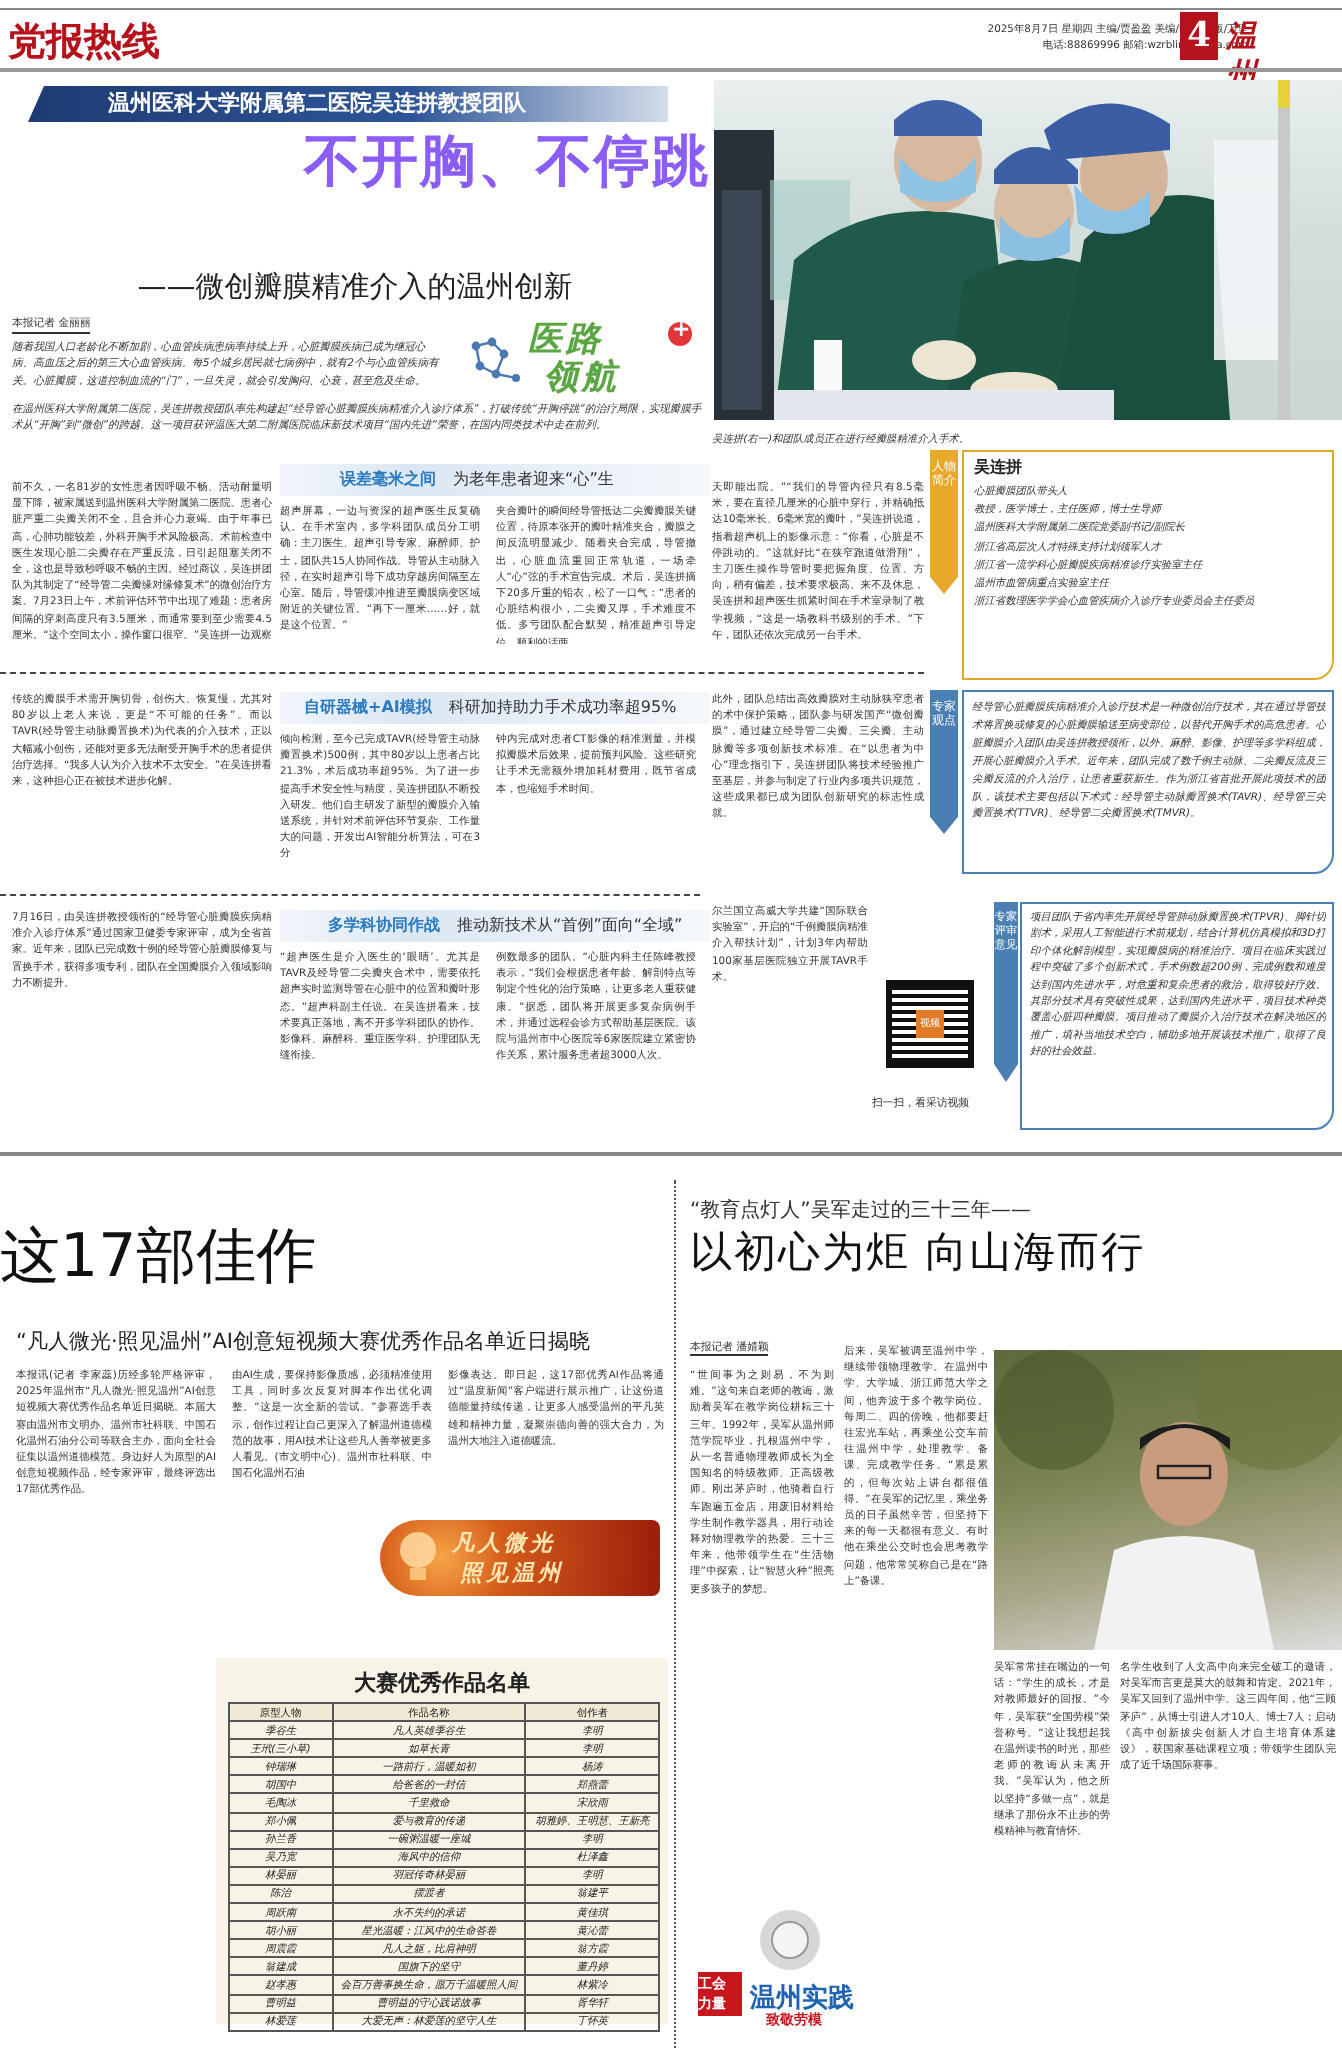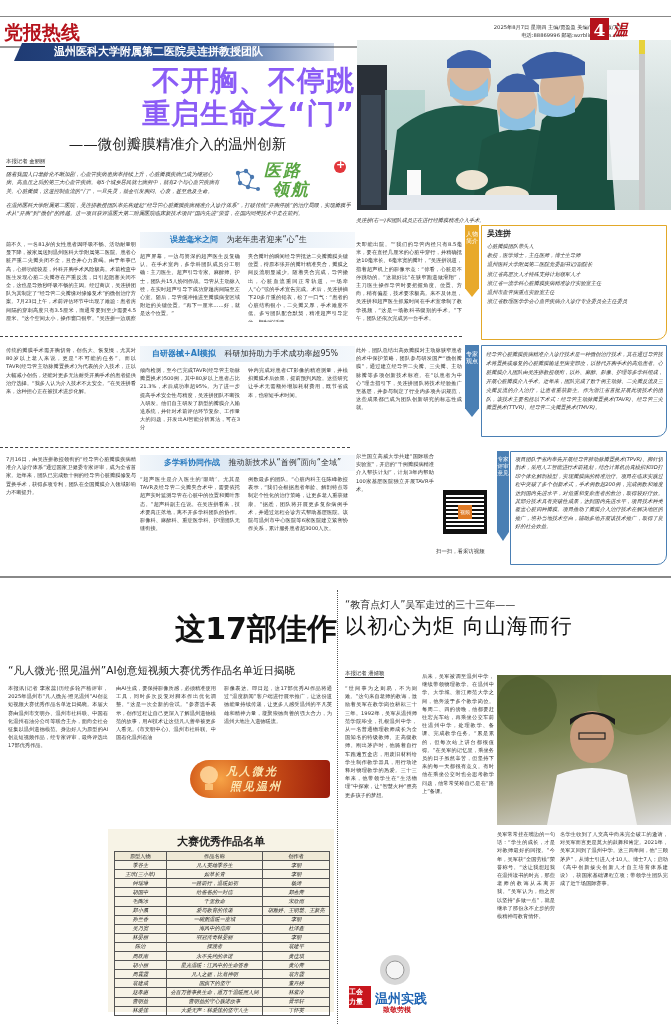--- a/index.html
+++ b/index.html
@@ -2,21 +2,21 @@
 <html><head>
 <meta charset="utf-8">
 <style>
   *{box-sizing:border-box;margin:0;padding:0}
   html,body{width:671px;height:1024px;background:#fff;overflow:hidden}
   body{font-family:"DejaVu Sans","Liberation Sans",sans-serif;color:#222;position:relative}
   .abs{position:absolute}
   .small{font-size:5.2px;line-height:8.2px;color:#333;text-align:justify;overflow:hidden;font-family:"DejaVu Sans",sans-serif}
 
   
-  #mast{left:0;top:12px;width:556px;height:38px}
+  #mast{left:0;top:0;width:556px;height:38px}
   #mast .rule-top{position:absolute;left:0;top:4px;width:671px;height:1px;background:#888}
   #mast .rule-bot{position:absolute;left:0;top:34px;width:671px;height:2px;background:#999}
   #section-title{position:absolute;left:4px;top:8px;font-size:19px;font-weight:bold;color:#b5121b;letter-spacing:0px}
   #mast-info{position:absolute;left:392px;top:11px;font-size:5.2px;line-height:8px;color:#333;text-align:right;width:232px}
   #page-num{position:absolute;left:590px;top:6px;width:19px;height:24px;background:#b5121b;color:#fff;font-weight:bold;font-size:17px;text-align:center;line-height:24px;font-family:"DejaVu Serif",serif}
   #paper-name{position:absolute;left:613px;top:9px;font-size:15px;color:#b5121b;font-style:italic;font-family:"DejaVu Serif",serif;font-weight:bold}
 
   
   #kicker{left:14px;top:43px;width:320px;height:18px;background:linear-gradient(90deg,#1f3b73 0%,#2d5598 60%,rgba(45,85,152,0.2) 100%);clip-path:polygon(8px 0,100% 0,100% 100%,0 100%);color:#fff;font-weight:bold;font-size:11px;text-align:left;padding-left:40px;line-height:18px}
   #headline1{left:0;top:64px;width:355px;text-align:right;font-size:28px;font-weight:700;line-height:33px;color:#8b5cf6;letter-spacing:1px}
@@ -51,21 +51,21 @@
   #review-text{left:515px;top:455px;width:148px;font-size:5.2px;line-height:8.4px;font-style:italic;color:#333}
 
   #qr{left:443px;top:490px;width:44px;height:44px;background:
     repeating-linear-gradient(0deg,#111 0 2px,#fff 2px 4px),#fff;border:3px solid #111}
   #qr .qrc{position:absolute;left:12px;top:12px;width:14px;height:14px;background:#e07a25;color:#fff;font-size:5px;text-align:center;line-height:14px}
   #qr-caption{left:436px;top:548px;font-size:5.4px;color:#333}
 
   
   .vsep{position:absolute;left:337px;top:590px;width:0;height:434px;border-left:1px dotted #555}
   #hr-mid{left:0;top:576px;width:671px;height:2px;background:#888}
-  #headline2{left:0;top:612px;width:337px;text-align:right;font-size:30px;line-height:34px;font-weight:700;color:#111}
+  #headline2{left:0;top:612px;width:337px;text-align:left;font-size:30px;line-height:34px;font-weight:400;color:#111}
   #deck2{left:8px;top:664px;width:325px;font-size:10.5px;color:#222;text-align:left}
   #kicker3{left:345px;top:598px;font-size:10px;color:#333}
   #headline3{left:345px;top:612px;width:326px;font-size:21px;color:#111;font-family:"DejaVu Serif",serif;letter-spacing:1px}
 
   #banner-fanren{left:190px;top:760px;width:140px;height:38px;border-radius:19px 4px 4px 19px;background:radial-gradient(circle at 22% 50%,#f7a447 0%,#d35a19 30%,#9b1d0c 100%)}
   #banner-fanren .t{position:absolute;left:36px;top:4px;color:#fbe5b0;font-style:italic;font-weight:bold;font-size:11px;line-height:15px;letter-spacing:2px}
 
   #table-box{left:108px;top:829px;width:226px;height:183px;background:#f7f3e6}
   #table-title{left:108px;top:834px;width:226px;text-align:center;font-size:11px;font-weight:bold;color:#222}
   table.list{position:absolute;left:114px;top:851px;width:216px;border-collapse:collapse;font-size:5.2px;color:#222}
@@ -86,21 +86,20 @@
     <div>电话:88869996  邮箱:wzrbline@sina.com</div>
   </div>
   <div id="page-num">4</div>
   <div id="paper-name">温州日报</div>
   <div class="rule-bot"></div>
 </div>
 
 <div id="kicker" class="abs">温州医科大学附属第二医院吴连拼教授团队</div>
 <div id="headline1" class="abs">
   <div>不开胸、不停跳</div>
-  <div>重启生命之“门”</div>
 </div>
 <div id="subhead1" class="abs">——微创瓣膜精准介入的温州创新</div>
 <div id="byline1" class="abs">本报记者  金丽丽</div>
 <div id="lead1" class="abs">随着我国人口老龄化不断加剧，心血管疾病患病率持续上升，心脏瓣膜疾病已成为继冠心病、高血压之后的第三大心血管疾病。每5个城乡居民就七病例中，就有2个与心血管疾病有关。心脏瓣膜，这道控制血流的“门”，一旦失灵，就会引发胸闷、心衰，甚至危及生命。</div>
 <div id="lead1b" class="abs">在温州医科大学附属第二医院，吴连拼教授团队率先构建起“经导管心脏瓣膜疾病精准介入诊疗体系”，打破传统“开胸停跳”的治疗局限，实现瓣膜手术从“开胸”到“微创”的跨越。这一项目获评温医大第二附属医院临床新技术项目“国内先进”荣誉，在国内同类技术中走在前列。</div>
 
 <div id="logo-yilu" class="abs">
   <svg class="mol" viewBox="0 0 30 30">
     <g stroke="#4a78b0" stroke-width="1.2" fill="none">
       <line x1="6" y1="8" x2="14" y2="6"></line>

